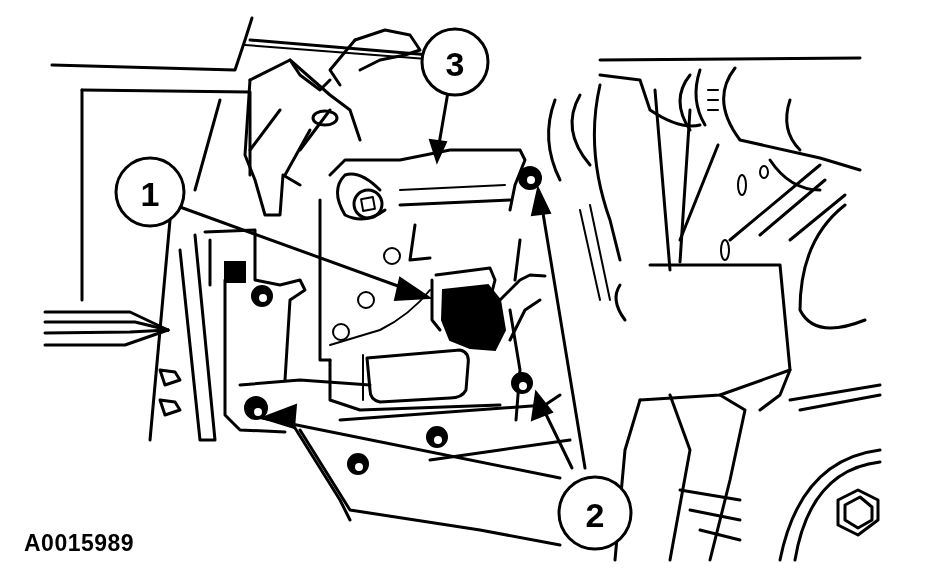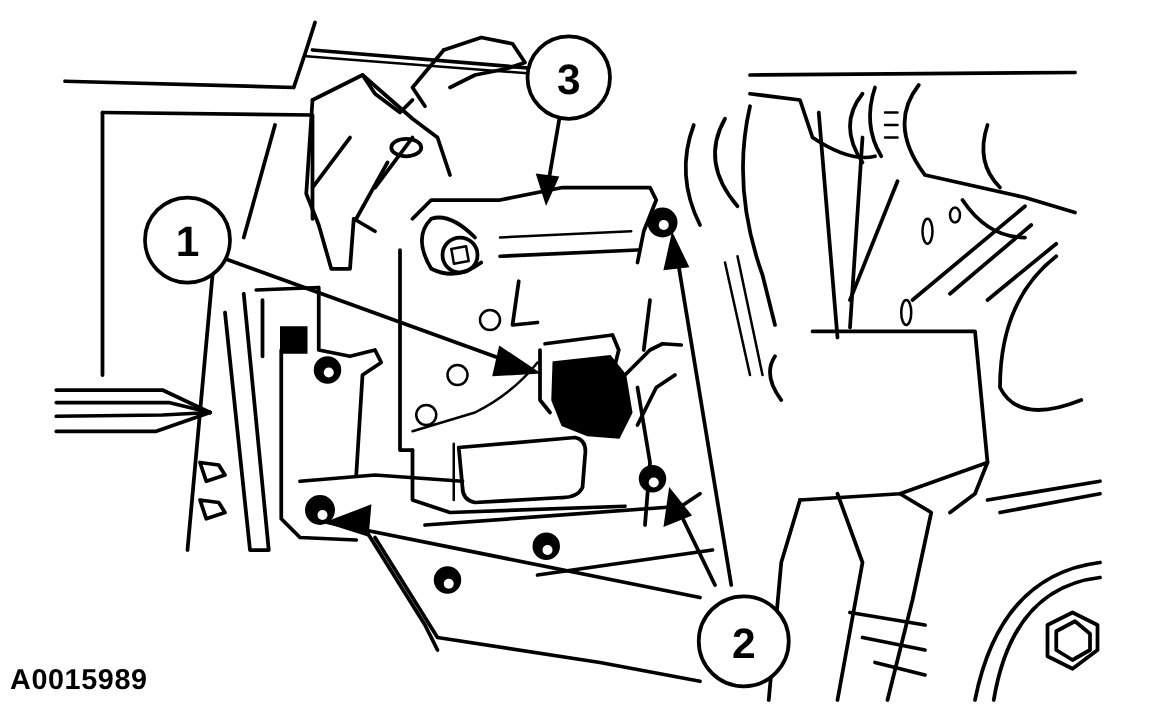--- a/index.html
+++ b/index.html
@@ -3,21 +3,21 @@
   <meta charset="utf-8">
   <style>
     html, body { margin: 0; padding: 0; background: #ffffff; }
     body { width: 928px; height: 582px; overflow: hidden; position: relative; font-family: "Liberation Sans", sans-serif; }
     #diagram { position: absolute; left: 0; top: 0; width: 928px; height: 582px; }
     .ln { fill: none; stroke: #000; stroke-width: 3; stroke-linecap: round; stroke-linejoin: round; }
     .thin { fill: none; stroke: #000; stroke-width: 2; stroke-linecap: round; stroke-linejoin: round; }
     .blk { fill: #000; stroke: #000; stroke-width: 2; }
     .callout-circle { fill: #fff; stroke: #000; stroke-width: 3; }
     .callout-num { font-family: "Liberation Sans", sans-serif; font-weight: bold; font-size: 34px; fill: #000; text-anchor: middle; dominant-baseline: central; }
-    .figure-code { position: absolute; left: 8px; top: 530px; font-family: "Liberation Sans", sans-serif; font-weight: bold; font-size: 23px; color: #000; letter-spacing: 0.5px; }
+    .figure-code { position: absolute; left: 24px; top: 530px; font-family: "Liberation Sans", sans-serif; font-weight: bold; font-size: 23px; color: #000; letter-spacing: 0.5px; }
   </style>
 </head>
 <body>
 
 <svg id="diagram" viewBox="0 0 928 582" xmlns="http://www.w3.org/2000/svg">
 
   <g>
     <path class="ln" d="M52 65 L235 70 L245 40 L252 18"></path>
     <path class="ln" d="M82 90 L250 92 L250 175"></path>
     <path class="ln" d="M82 90 L82 300"></path>

